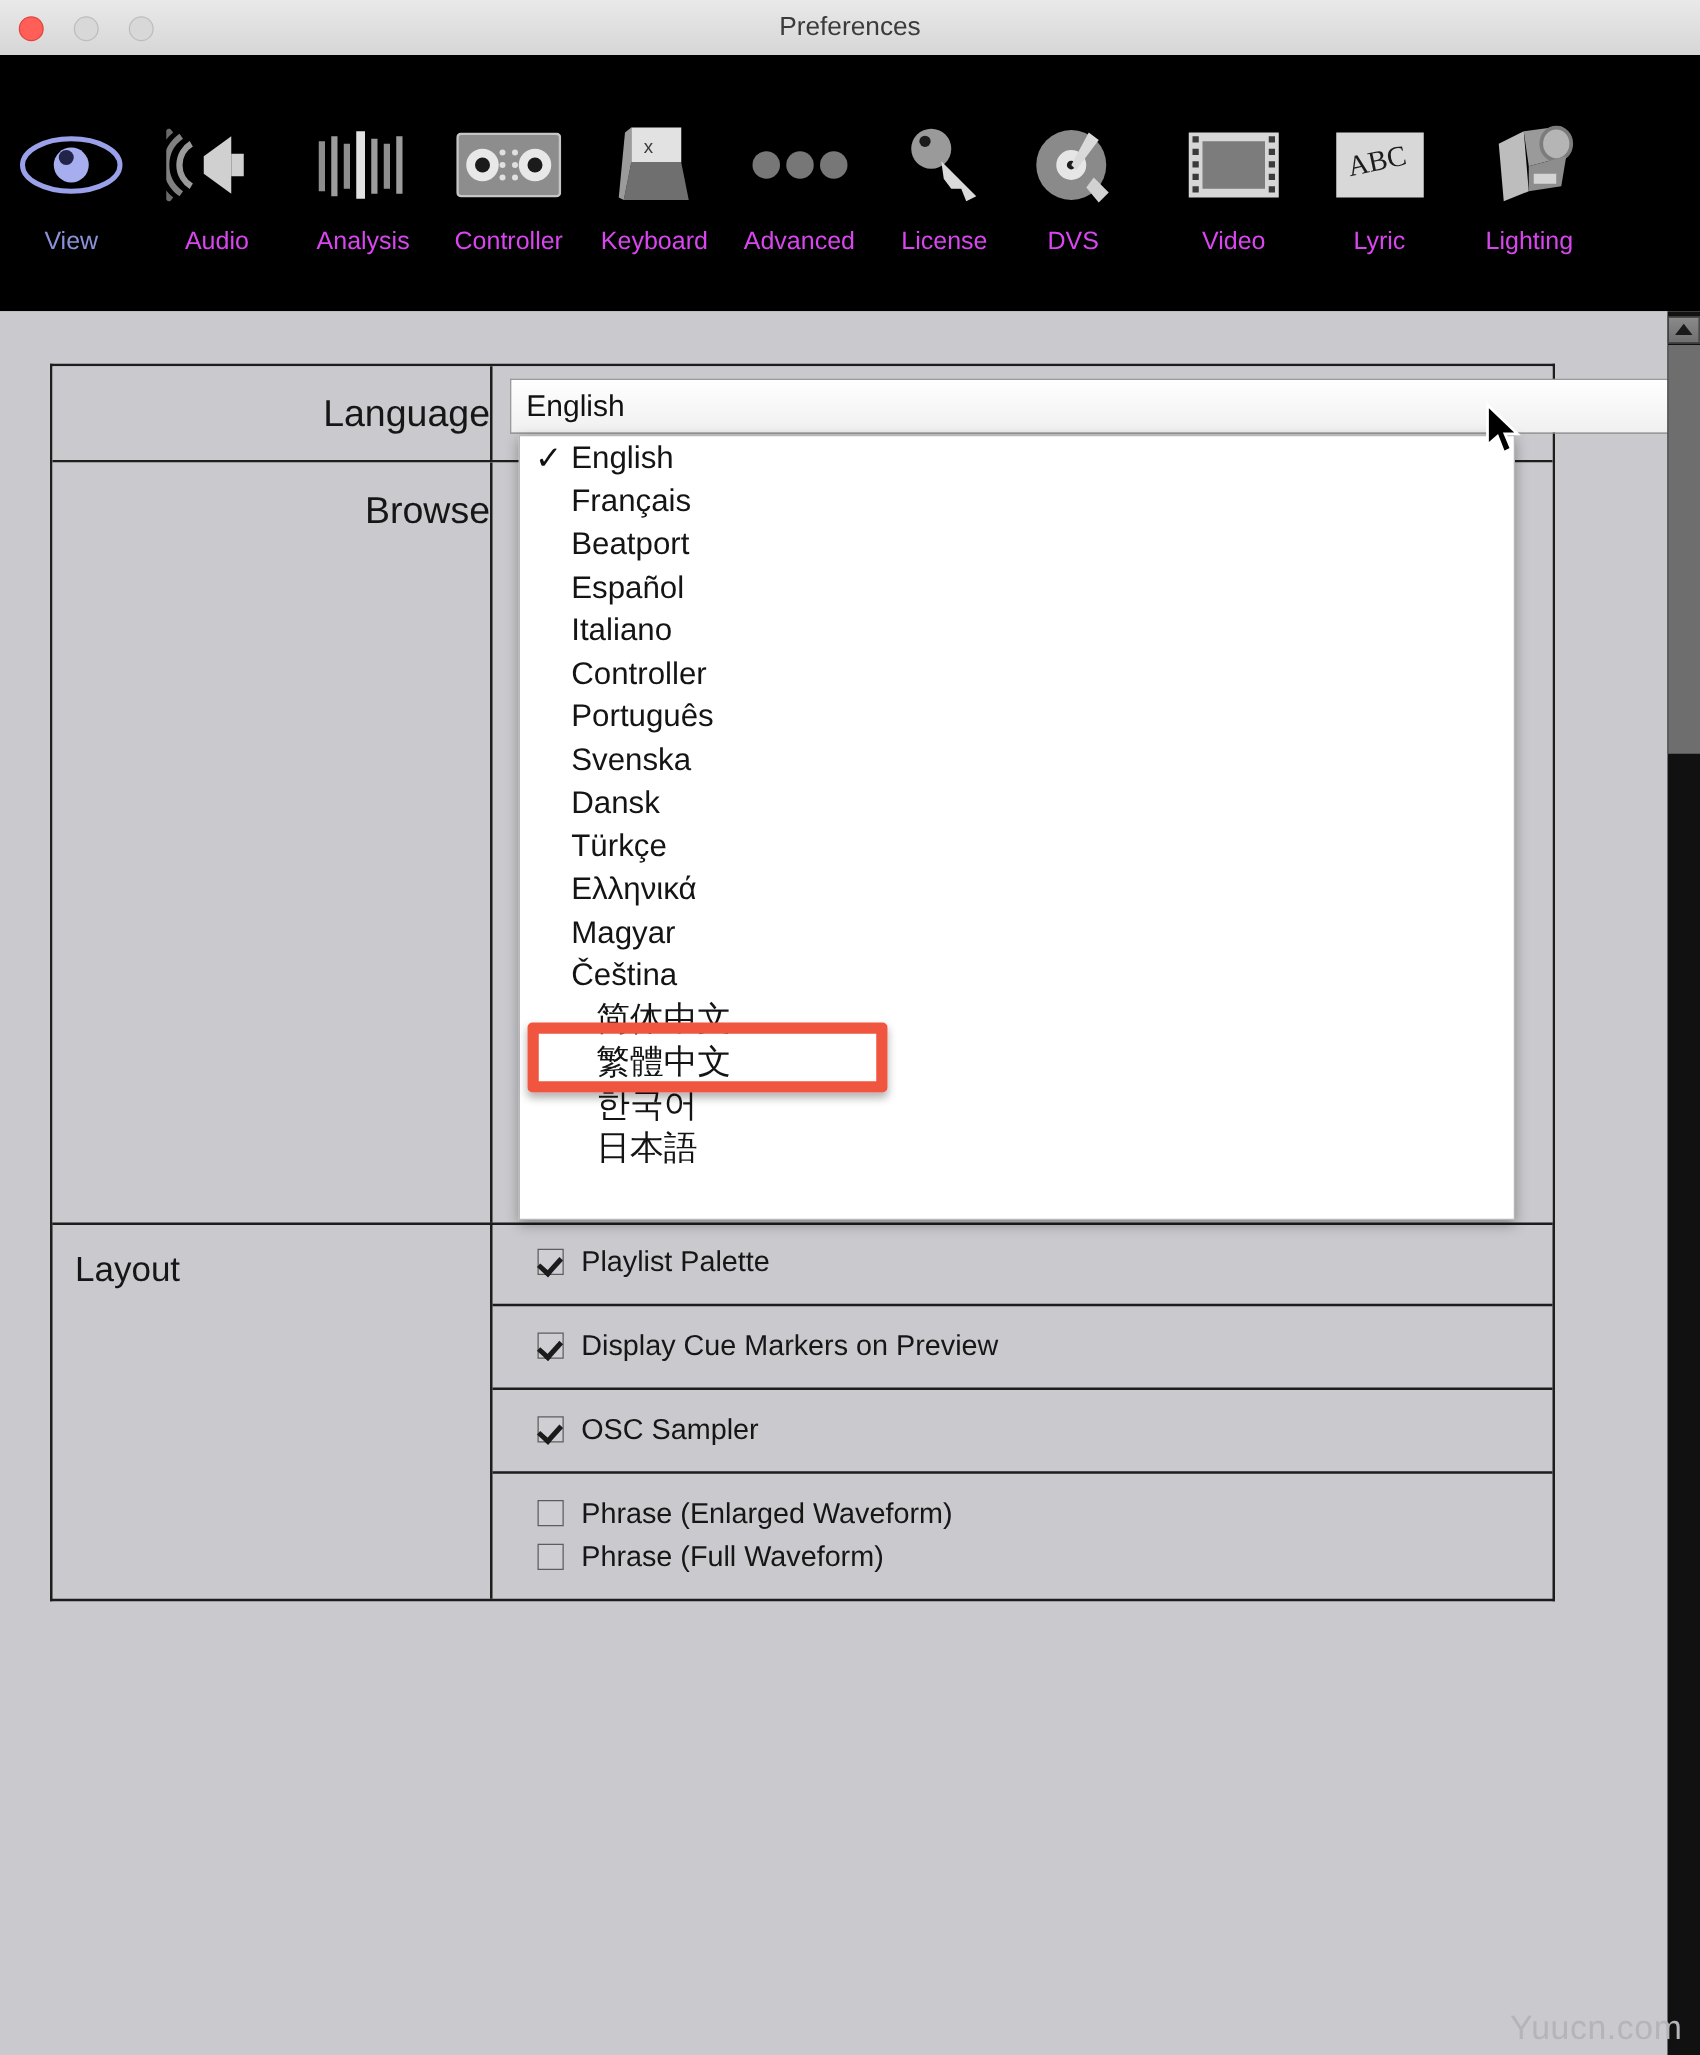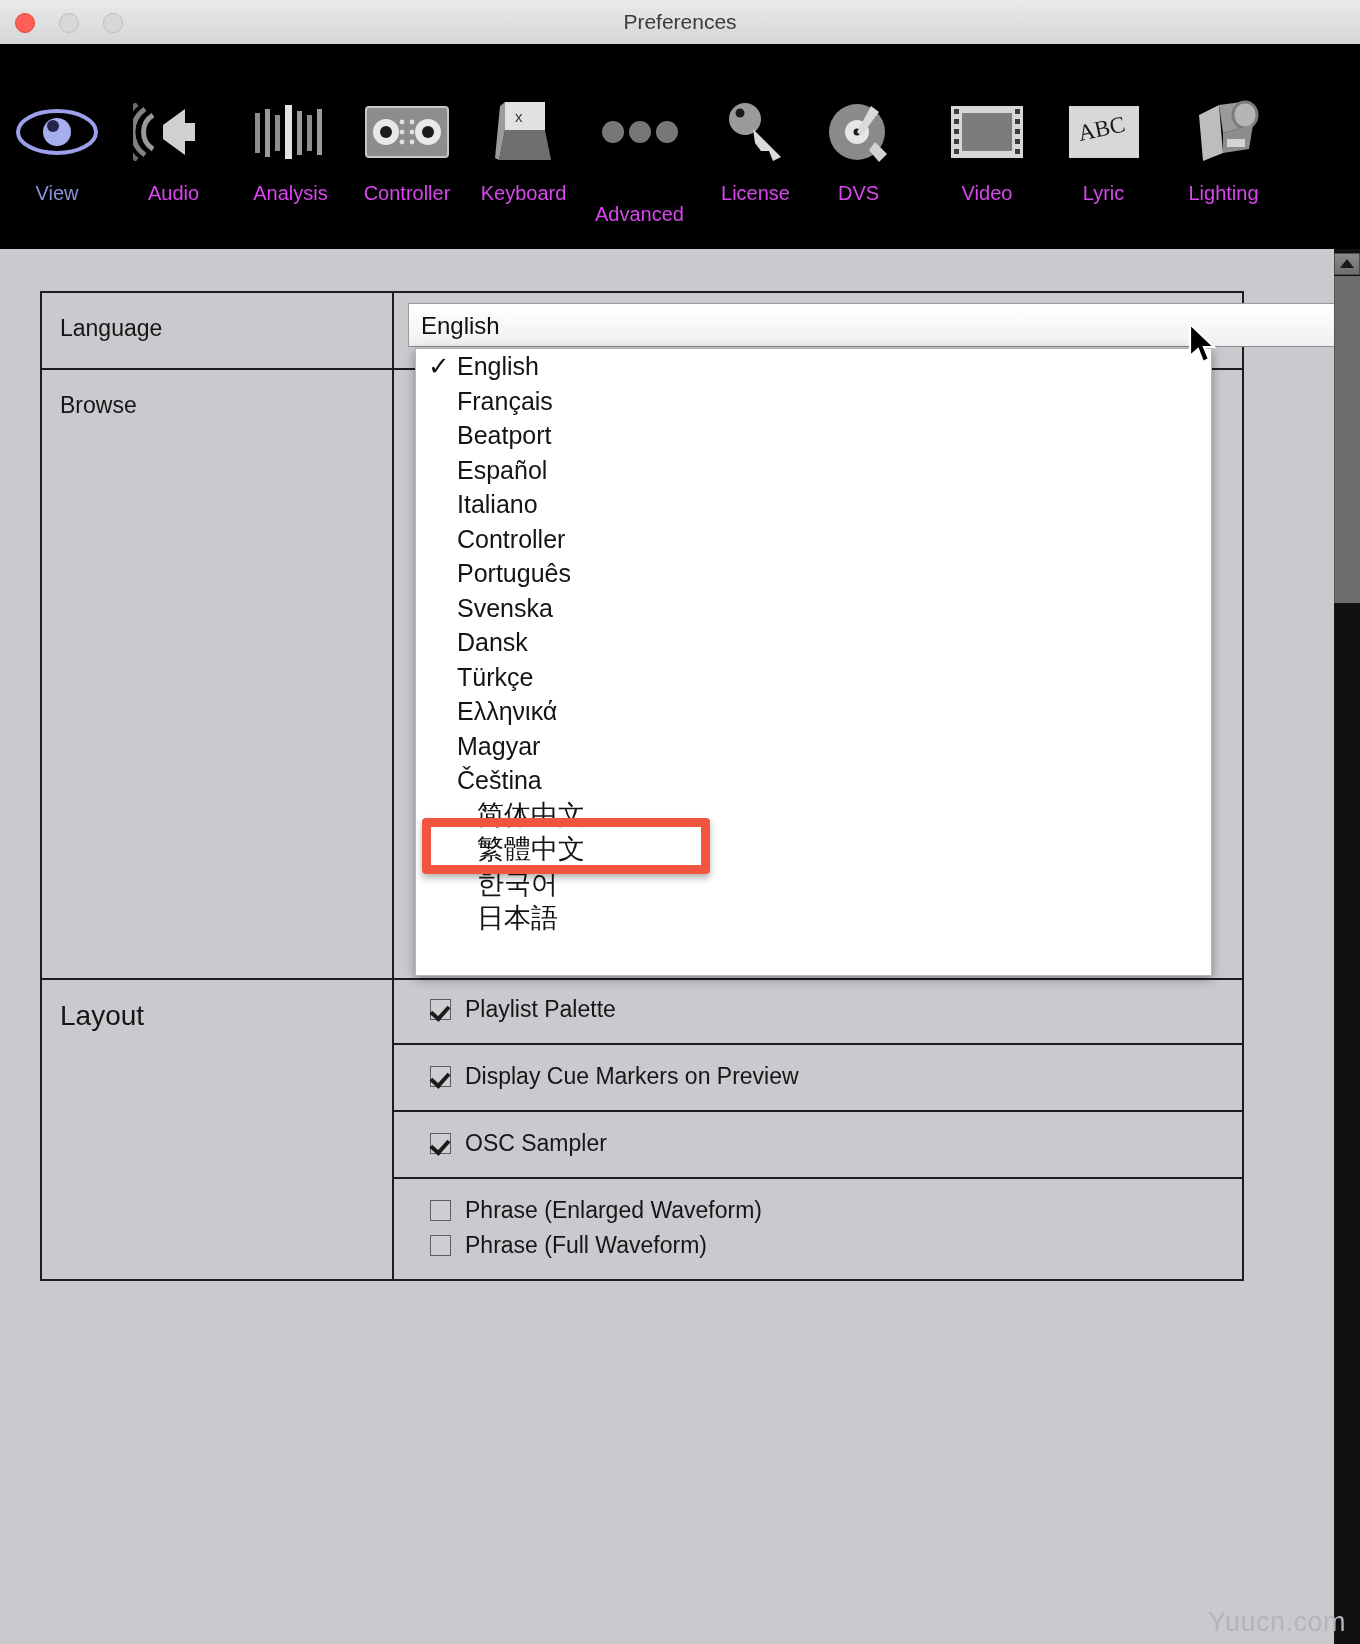--- a/index.html
+++ b/index.html
@@ -78,21 +78,21 @@
     border:2px solid #1d1d1d;border-bottom:none;box-sizing:border-box;
   }
   .row{
     display:flex;border-bottom:2px solid #1d1d1d;box-sizing:border-box;
     background:#c9c9ce;position:relative;
   }
   .cell-label{
     width:352px;min-width:352px;box-sizing:border-box;
     border-right:2px solid #1d1d1d;
     padding:22px 0 0 18px;
-    font-size:23px;color:#161616;
+    font-size:30px;color:#161616;text-align:right;
   }
   .cell-body{
     flex:1;box-sizing:border-box;position:relative;
     padding:10px 14px 12px 14px;
   }
 
   
   .combo{
     position:relative;height:44px;width:1000px;
     background:linear-gradient(#ffffff,#f0f0f0);
@@ -233,21 +233,21 @@
       <svg width="62" height="64" viewBox="0 0 62 64">
         <path d="M12 2 L52 2 L52 30 L12 30 Z" fill="#e2e2e2"></path>
         <path d="M12 30 L52 30 L58 60 L6 60 Z" fill="#6f6f6f"></path>
         <path d="M12 2 L12 30 L6 60 L2 58 L7 6 Z" fill="#9b9b9b"></path>
         <text x="22" y="22" font-size="15" fill="#3a3a3a" font-family="Liberation Sans,sans-serif">x</text>
       </svg>
     </div>
     <div class="tb-label">Keyboard</div>
   </div>
 
-  <div class="tb-item" style="left:581px;width:117px;gap:21px;">
+  <div class="tb-item" style="left:581px;width:117px;">
     <div class="tb-icon">
       <svg width="78" height="24" viewBox="0 0 78 24">
         <circle cx="12" cy="12" r="11" fill="#777"></circle>
         <circle cx="39" cy="12" r="11" fill="#777"></circle>
         <circle cx="66" cy="12" r="11" fill="#777"></circle>
       </svg>
     </div>
     <div class="tb-label">Advanced</div>
   </div>
 

